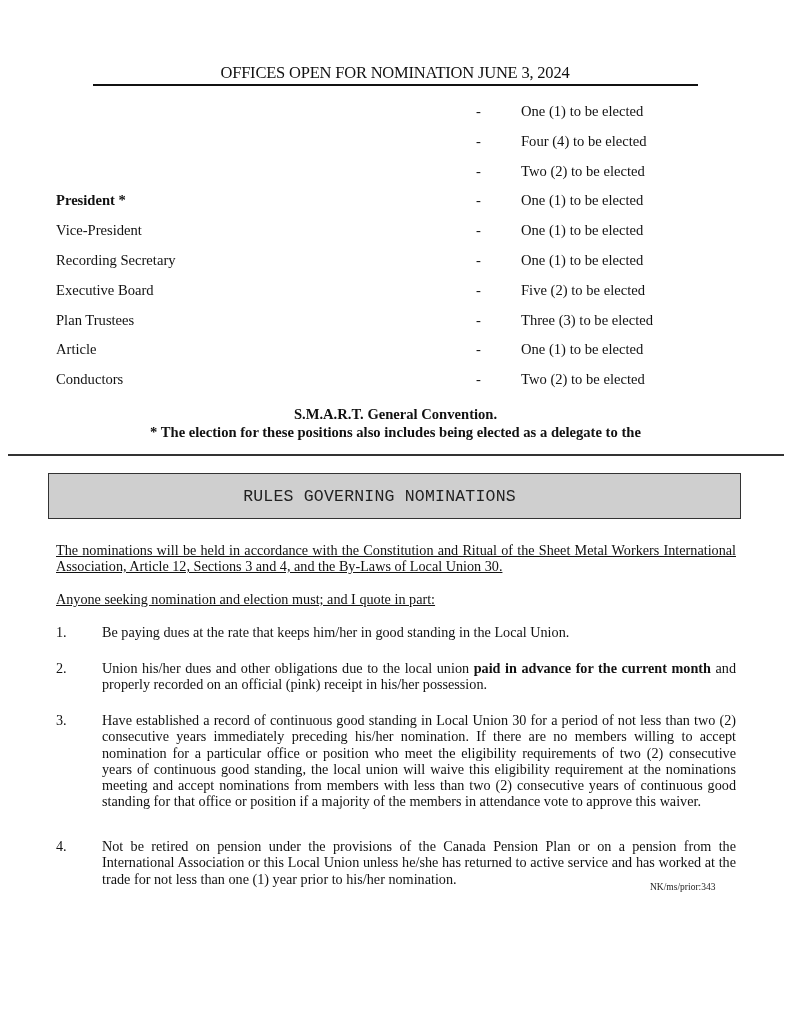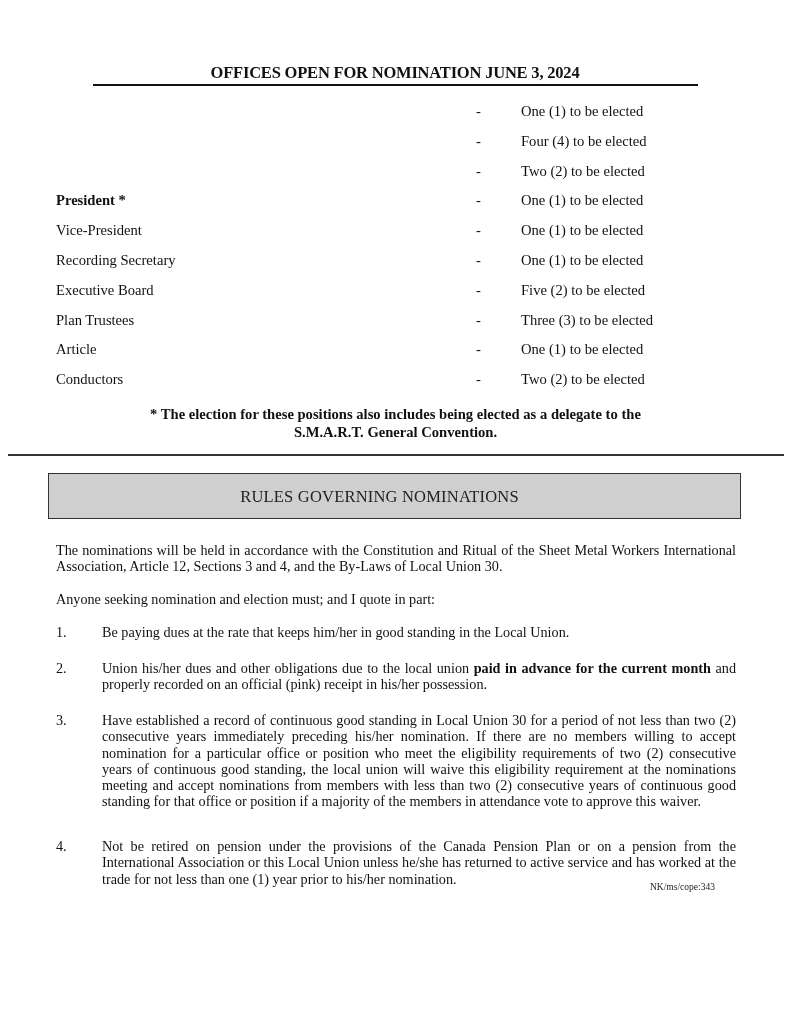--- a/index.html
+++ b/index.html
@@ -2,44 +2,44 @@
 <html><head>
   <meta charset="utf-8">
   <style>
     html, body { margin: 0; padding: 0; background: #ffffff; }
     body {
       width: 791px; height: 1024px; position: relative; overflow: hidden;
       font-family: "Liberation Serif", serif; color: #111111;
     }
     .title {
       position: absolute; left: 93px; top: 63px; width: 604px;
-      text-align: center; font-weight: bold; font-size: 16.5px; letter-spacing: -0.2px;
+      text-align: center; font-weight: normal; font-size: 16.5px; letter-spacing: -0.2px;
       line-height: 20px;
     }
     .title-rule { position: absolute; left: 93px; top: 84px; width: 605px; height: 2px; background: #111; }
     .offices { position: absolute; left: 56px; top: 101px; width: 680px; }
     .office-row { position: relative; height: 29.8px; font-size: 14.6px; line-height: 20px; }
     .office-name { position: absolute; left: 0; top: 0; }
     .office-name.bold { font-weight: bold; }
     .office-dash { position: absolute; left: 420px; top: 0; }
     .office-count { position: absolute; left: 465px; top: 0; }
     .footnote {
       position: absolute; left: 60px; top: 405px; width: 671px; text-align: center;
       font-weight: bold; font-size: 14.6px; line-height: 18px;
     }
     .section-rule { position: absolute; left: 8px; top: 454px; width: 776px; height: 2px; background: #333; }
     .rules-box {
       position: absolute; left: 48px; top: 473px; width: 693px; height: 46px;
-      background: #cfcfcf; border: 1.5px solid #333; box-sizing: border-box;
+      background: #cfcfcf; border: 1.5px solid #333; box-sizing: border-box; font-family: Liberation Mono, monospace;
     }
     .rules-box-title {
       position: absolute; left: 0; right: 0; top: 13px; text-align: center;
       font-size: 16.5px; letter-spacing: 0.2px; color: #222; padding-right: 30px;
     }
-    .para { position: absolute; left: 56px; width: 680px; font-size: 14.2px; line-height: 16.3px; text-align: justify; }
+    .para { position: absolute; left: 56px; width: 680px; font-size: 14.2px; line-height: 16.3px; text-align: justify; text-decoration: underline; }
     .item { position: absolute; left: 56px; width: 680px; font-size: 14.2px; line-height: 16.3px; }
     .item-num { position: absolute; left: 0; top: 0; }
     .item-text { position: absolute; left: 46px; width: 634px; text-align: justify; top: 0; }
     .item-text b { font-weight: bold; }
     .ref { position: absolute; left: 650px; top: 882px; font-size: 9.5px; color: #222; }
   </style>
 </head>
 <body>
 
 <div>
@@ -90,22 +90,22 @@
         <span class="office-count">One (1) to be elected</span>
       </div>
       <div class="office-row">
         <span class="office-name">Conductors</span>
         <span class="office-dash">-</span>
         <span class="office-count">Two (2) to be elected</span>
       </div>
     </div>
 
   <div class="footnote">
+    <div>S.M.A.R.T. General Convention.</div>
     <div>* The election for these positions also includes being elected as a delegate to the</div>
-    <div>S.M.A.R.T. General Convention.</div>
   </div>
 
   <div class="section-rule"></div>
 
   <div class="rules-box">
     <div class="rules-box-title">RULES GOVERNING NOMINATIONS</div>
   </div>
 
   <div class="para" style="top:542px;">The nominations will be held in accordance with the Constitution and Ritual of the Sheet Metal Workers International Association, Article 12, Sections 3 and 4, and the By-Laws of Local Union 30.</div>
   <div class="para" style="top:591px;">Anyone seeking nomination and election must; and I quote in part:</div>
@@ -122,14 +122,14 @@
       <div class="item" style="top: 712px;">
         <span class="item-num">3.</span>
         <div class="item-text"><span>Have established a record of continuous good standing in Local Union 30 for a period of not less than two (2) consecutive years immediately preceding his/her nomination. If there are no members willing to accept nomination for a particular office or position who meet the eligibility requirements of two (2) consecutive years of continuous good standing, the local union will waive this eligibility requirement at the nominations meeting and accept nominations from members with less than two (2) consecutive years of continuous good standing for that office or position if a majority of the members in attendance vote to approve this waiver.</span><b></b><span></span></div>
       </div>
       <div class="item" style="top: 838px;">
         <span class="item-num">4.</span>
         <div class="item-text"><span>Not be retired on pension under the provisions of the Canada Pension Plan or on a pension from the International Association or this Local Union unless he/she has returned to active service and has worked at the trade for not less than one (1) year prior to his/her nomination.</span><b></b><span></span></div>
       </div>
     </div>
 
-  <div class="ref">NK/ms/cope:343</div>
+  <div class="ref">NK/ms/prior:343</div>
 </div>
 
 </body></html>

